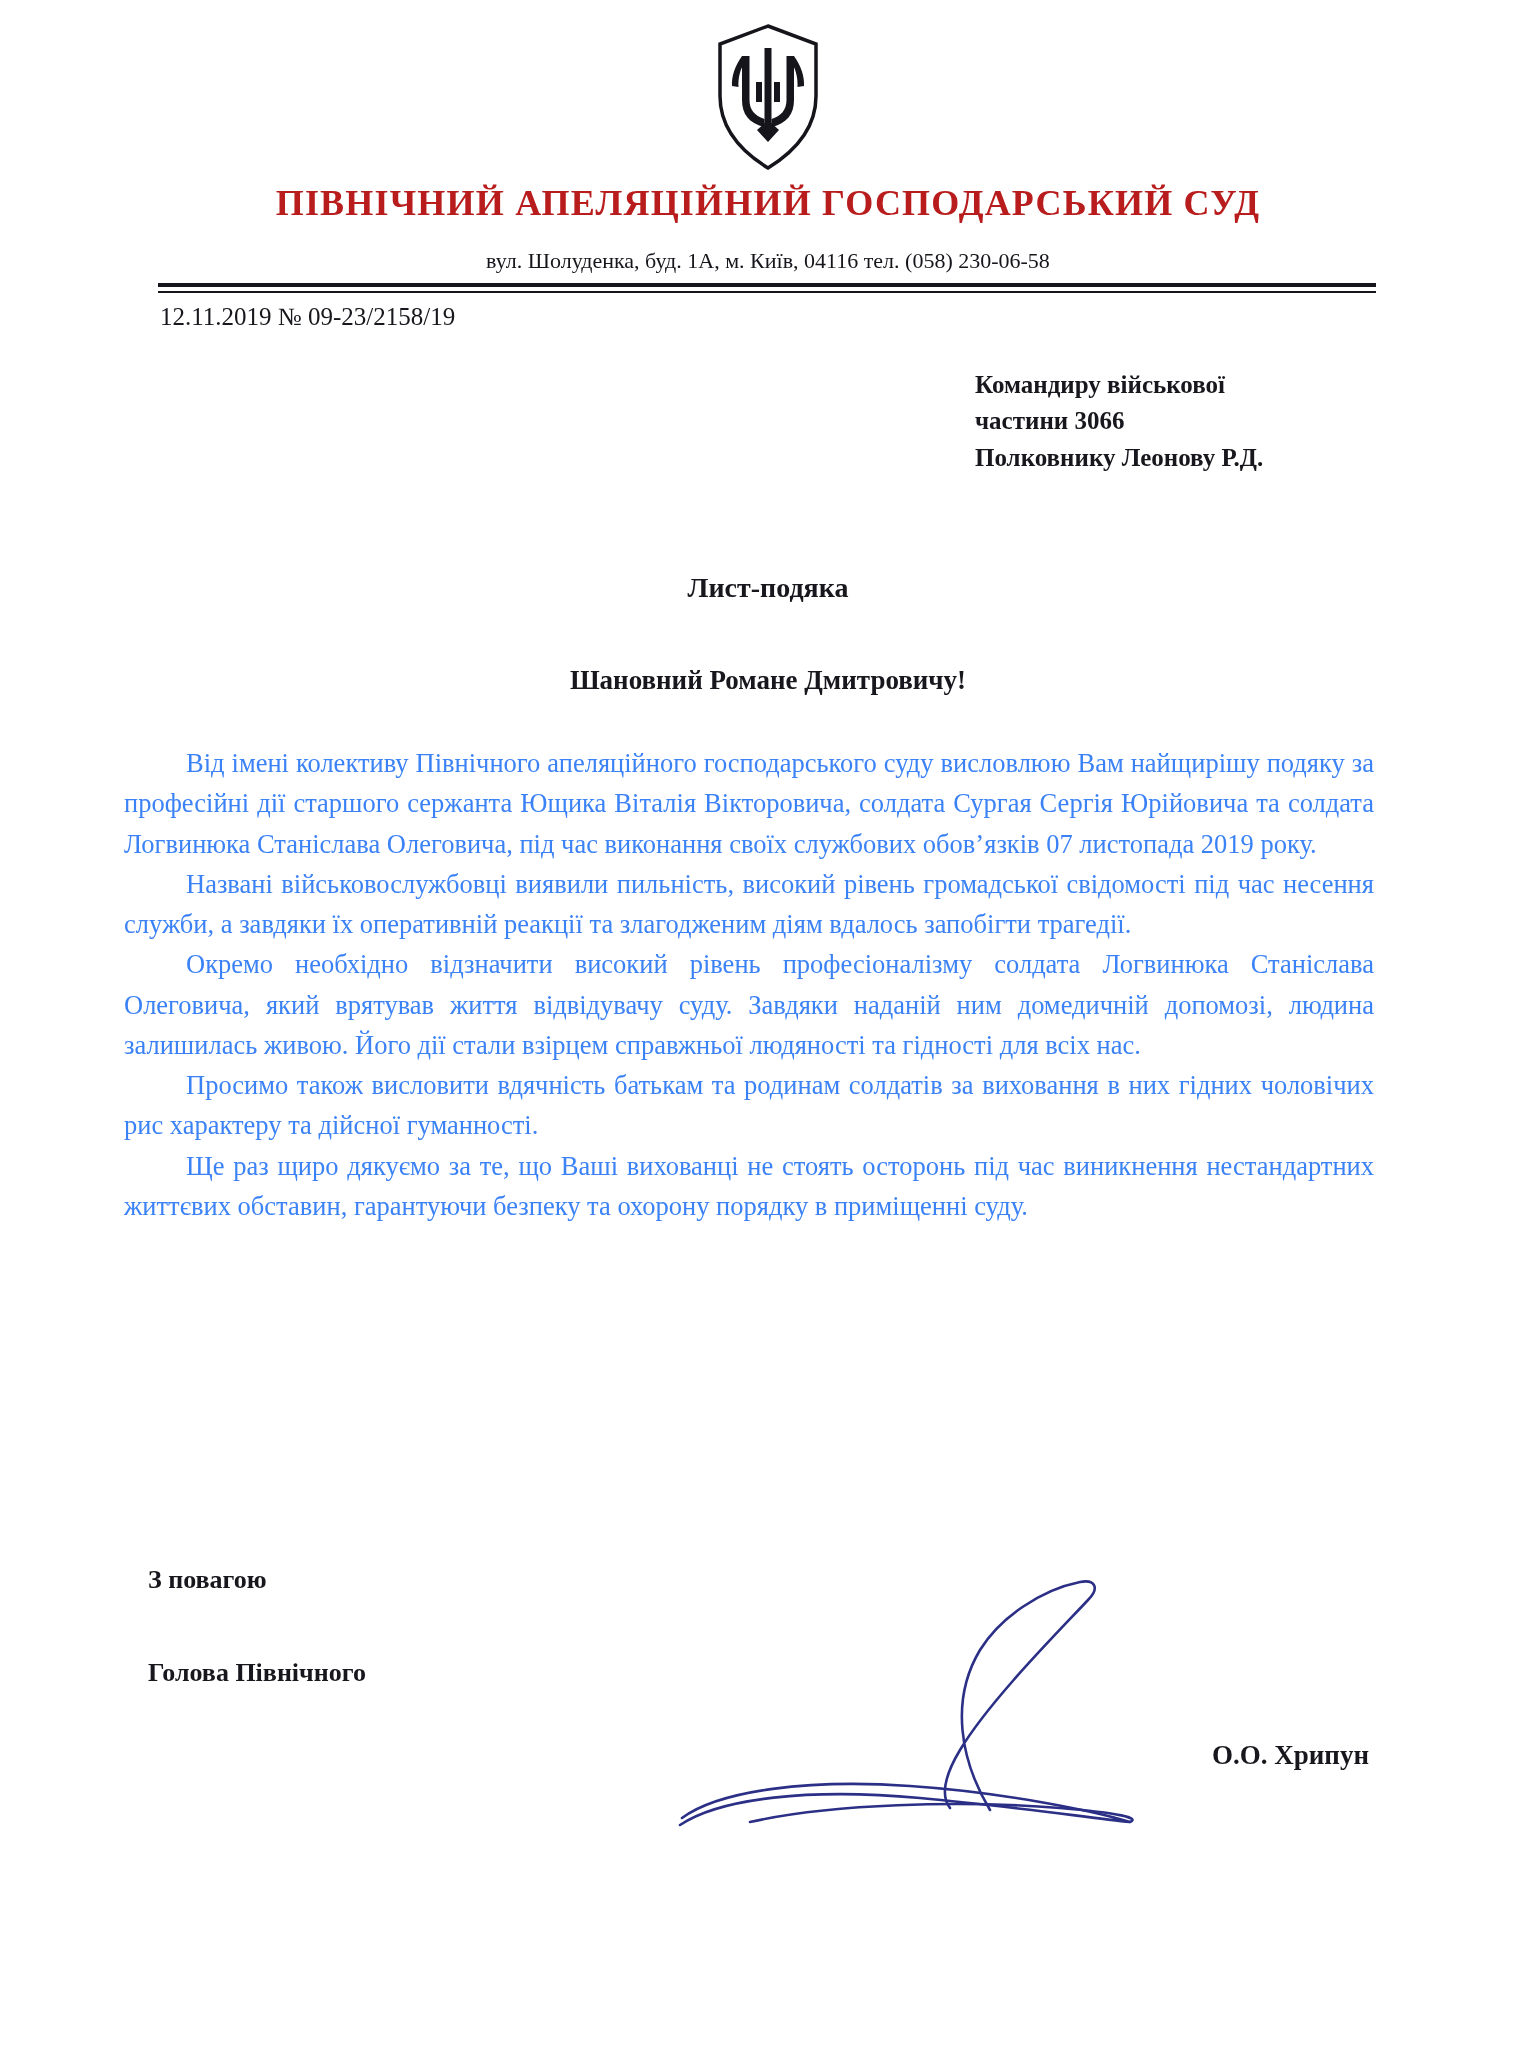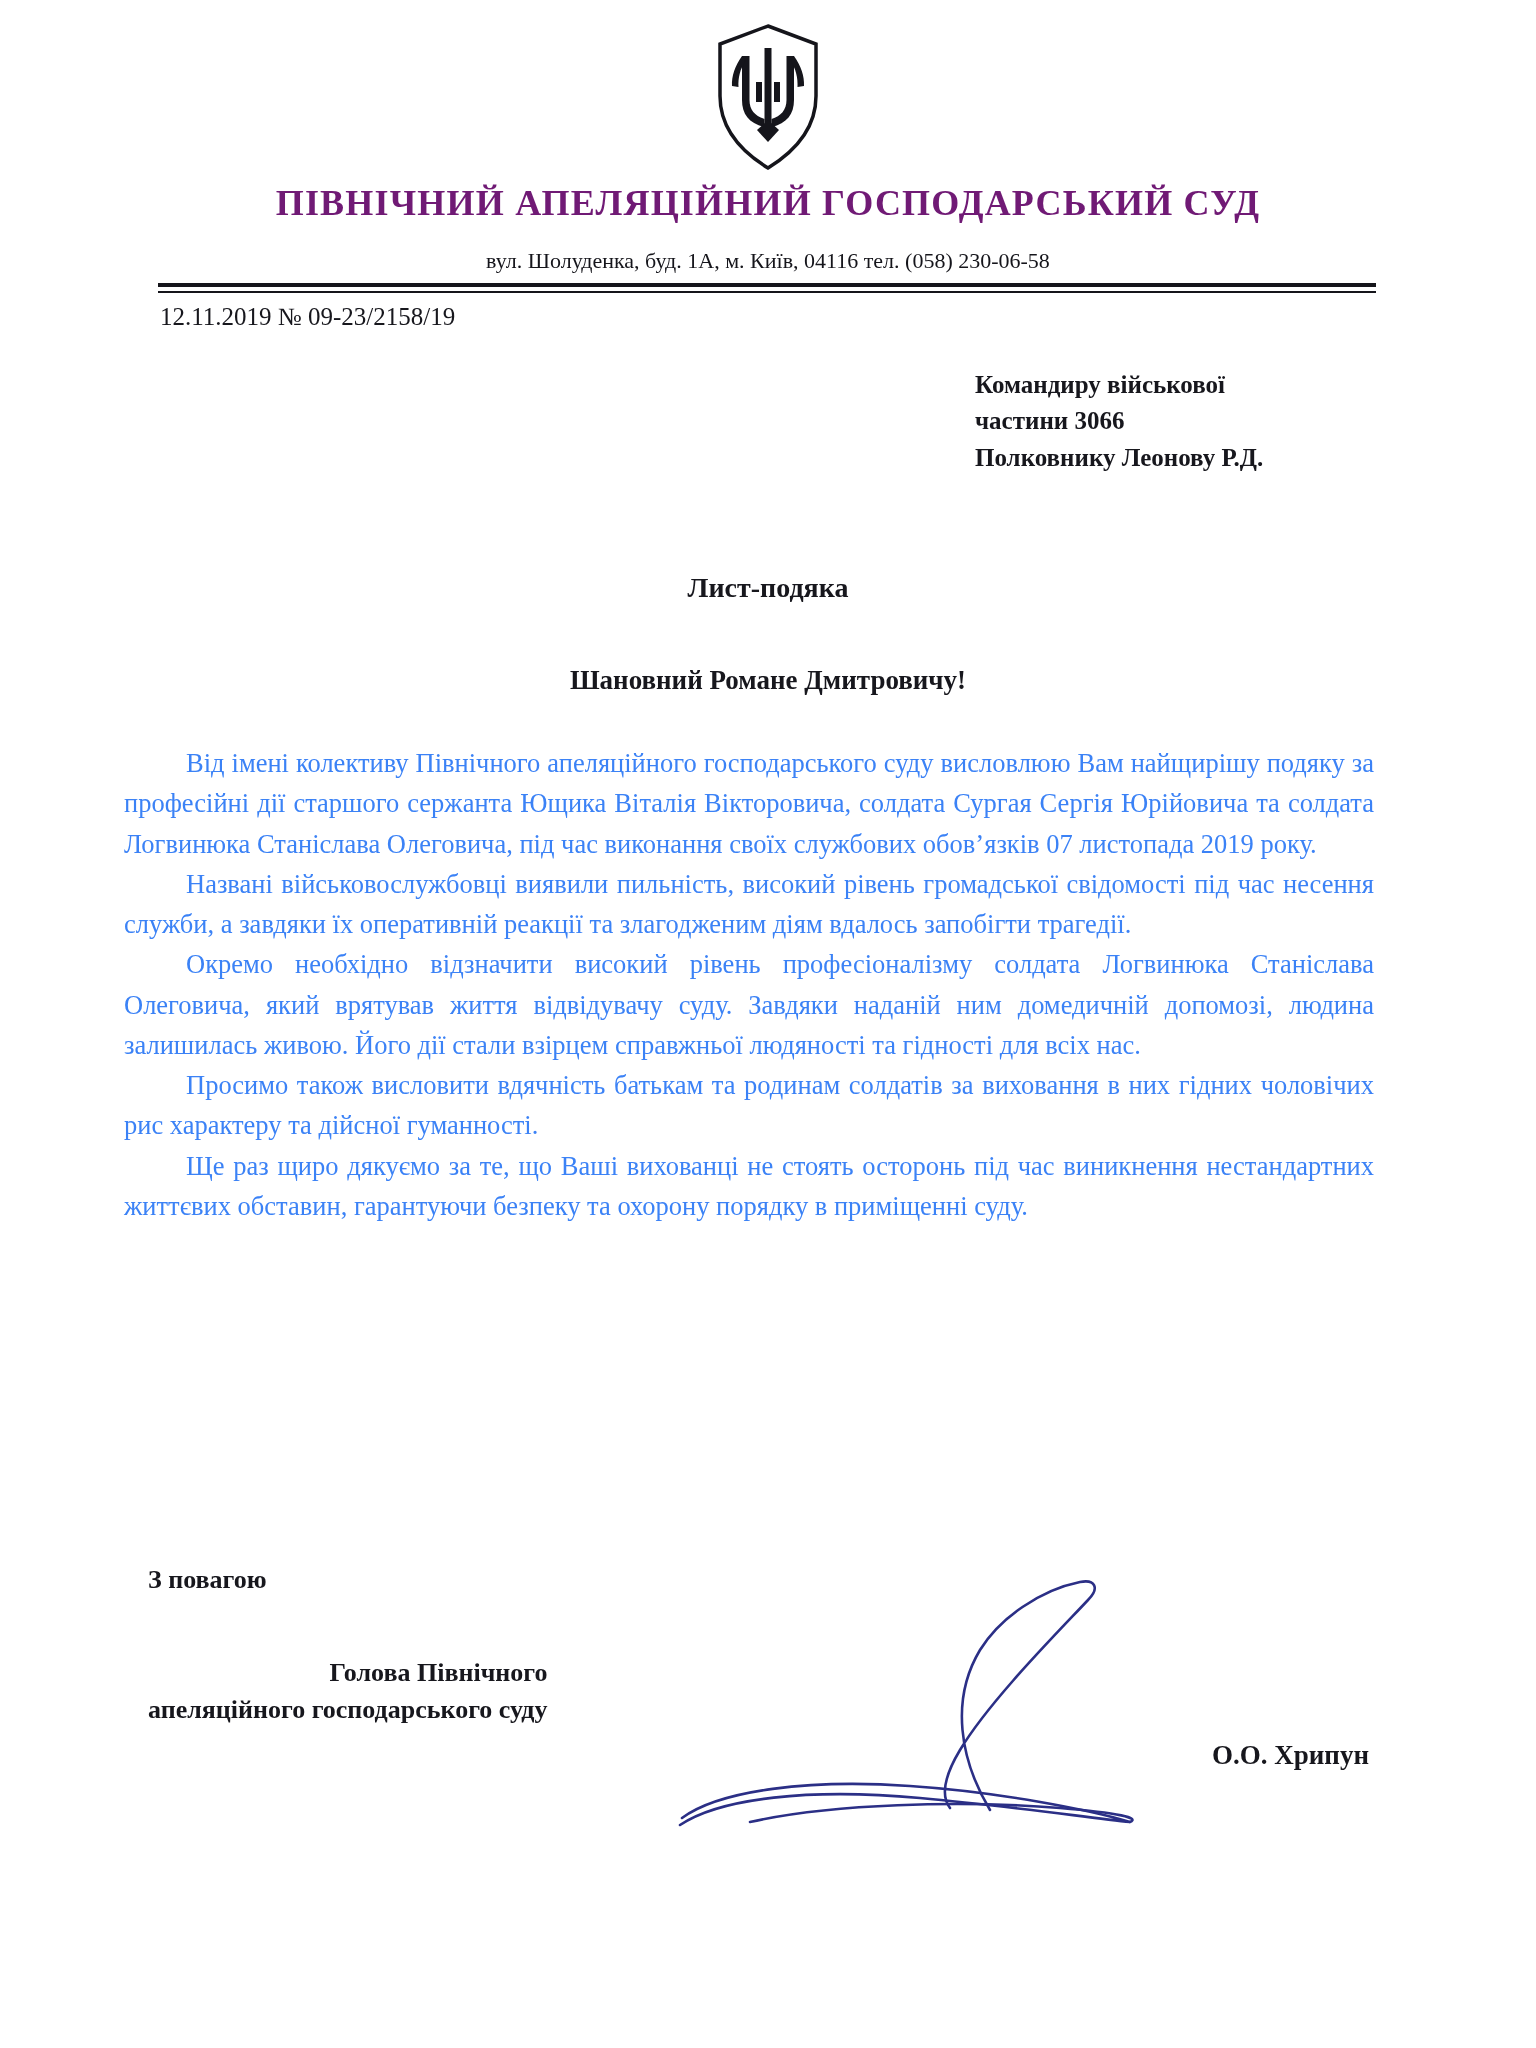--- a/index.html
+++ b/index.html
@@ -40,21 +40,21 @@
 
   .org-title {
     position: absolute;
     top: 182px;
     left: 0;
     width: 100%;
     text-align: center;
     font-size: 36px;
     font-weight: bold;
     letter-spacing: 1.2px;
-    color: #701a75;
+    color: #b91c1c;
     font-family: "Liberation Serif", "DejaVu Serif", serif;
   }
 
   .org-address {
     position: absolute;
     top: 248px;
     left: 0;
     width: 100%;
     text-align: center;
     font-size: 22px;
@@ -216,21 +216,20 @@
     <p>Названі військовослужбовці виявили пильність, високий рівень громадської свідомості під час несення служби, а завдяки їх оперативній реакції та злагодженим діям вдалось запобігти трагедії.</p>
     <p>Окремо необхідно відзначити високий рівень професіоналізму солдата Логвинюка Станіслава Олеговича, який врятував життя відвідувачу суду. Завдяки наданій ним домедичній допомозі, людина залишилась живою. Його дії стали взірцем справжньої людяності та гідності для всіх нас.</p>
     <p>Просимо також висловити вдячність батькам та родинам солдатів за виховання в них гідних чоловічих рис характеру та дійсної гуманності.</p>
     <p>Ще раз щиро дякуємо за те, що Ваші вихованці не стоять осторонь під час виникнення нестандартних життєвих обставин, гарантуючи безпеку та охорону порядку в приміщенні суду.</p>
   </div>
 
   <div class="closing">З повагою</div>
 
   <div class="signer-role">
     <div>Голова Північного</div>
-    <div>апеляційного господарського суду</div>
   </div>
 
   <svg class="signature-mark" viewBox="0 0 600 270">
     <g fill="none" stroke="#2b2f86" stroke-width="2.6" stroke-linecap="round">
       <path d="M330 250 C300 200 290 140 320 90 C340 58 380 30 420 22 C435 19 440 28 428 40 C400 70 330 140 300 190 C285 215 280 235 290 248"></path>
       <path d="M20 265 C60 238 150 228 260 238 C350 246 430 258 470 262 C430 250 340 232 250 226 C150 219 60 230 22 258"></path>
       <path d="M90 262 C170 244 300 240 400 248 C460 253 480 258 470 262"></path>
     </g>
   </svg>
 

